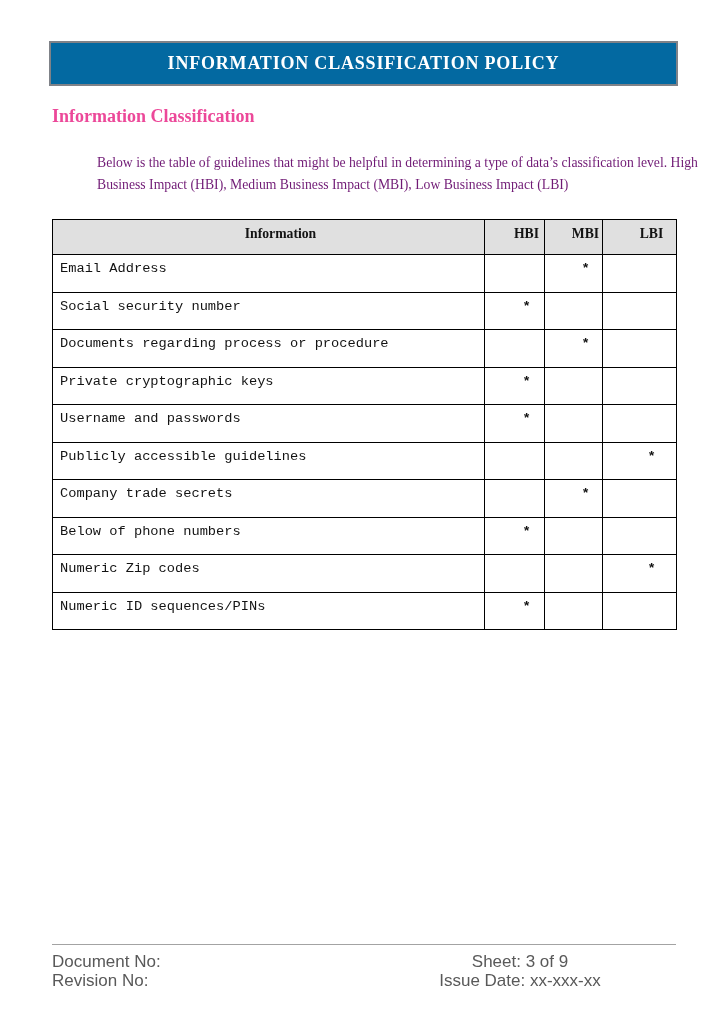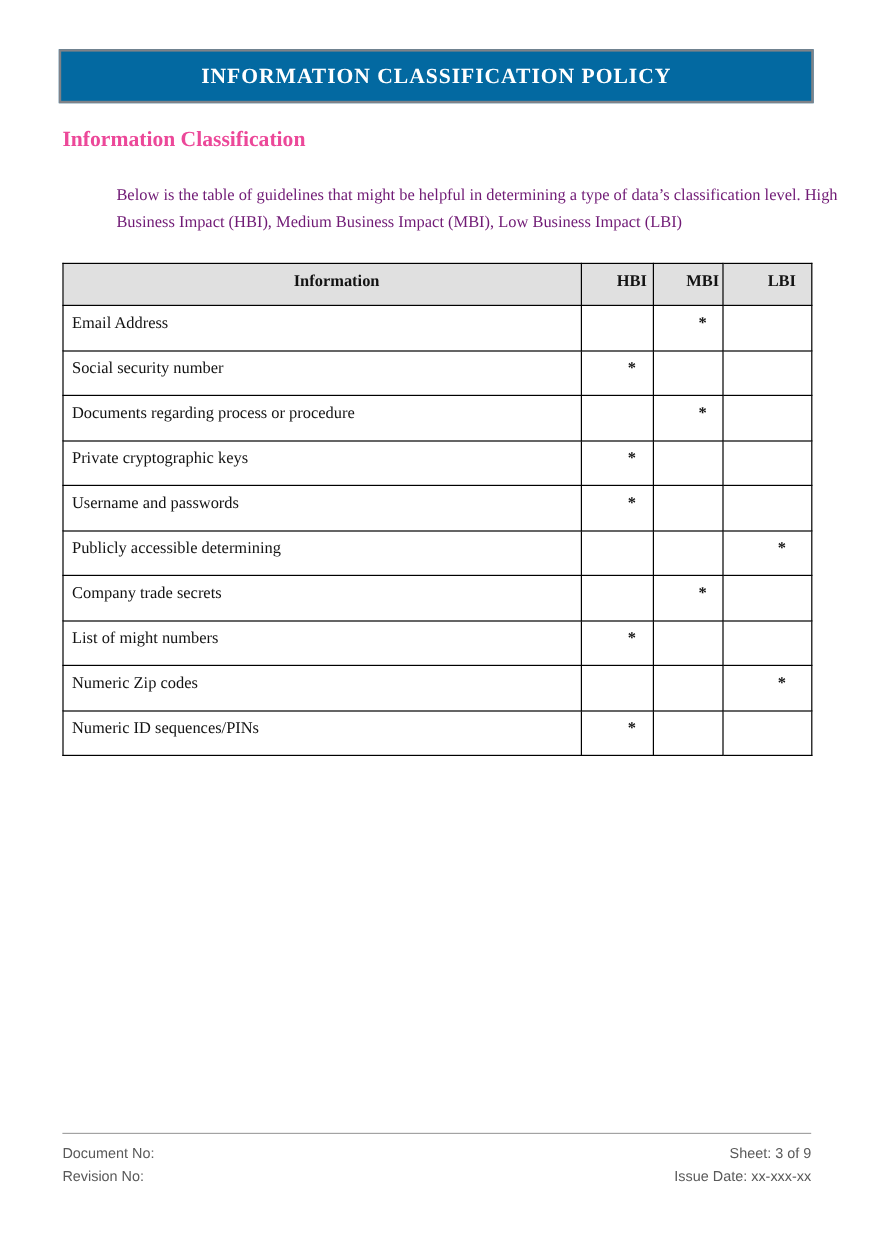--- a/index.html
+++ b/index.html
@@ -80,20 +80,21 @@
   .class-table th {
     background: #E0E0E0;
     font-weight: bold;
     text-align: center;
     height: 35px;
     padding-top: 6px;
   }
   .class-table td {
     height: 37.5px;
     padding-top: 6px;
+    font-family: Liberation Mono, monospace;
   }
   .class-table td.label-cell {
     text-align: left;
     padding-left: 7px;
     padding-right: 6px;
   }
   .class-table td.mark-cell {
     text-align: center;
     font-weight: bold;
   }
@@ -101,27 +102,27 @@
   
   .footer {
     position: absolute;
     left: 52px;
     top: 944px;
     width: 624px;
     border-top: 1px solid #a3a3a3;
     padding-top: 7px;
     display: flex;
     font-family: "Liberation Sans", "DejaVu Sans", sans-serif;
-    font-size: 12px;
+    font-size: 17px;
     color: #595959;
     line-height: 19px;
   }
   .footer-col { flex: 1; }
   .footer-col.center { text-align: center; }
-  .footer-col.right { text-align: right; }
+  .footer-col.right { text-align: center; }
 </style>
 </head>
 <body>
 
 <div class="page">
 
   <div class="banner">
     <span class="banner-title">INFORMATION CLASSIFICATION POLICY</span>
   </div>
 
@@ -169,33 +170,33 @@
       <td class="mark-cell"></td>
       <td class="mark-cell"></td>
     </tr>
         <tr>
       <td class="label-cell">Username and passwords</td>
       <td class="mark-cell">*</td>
       <td class="mark-cell"></td>
       <td class="mark-cell"></td>
     </tr>
         <tr>
-      <td class="label-cell">Publicly accessible determining</td>
+      <td class="label-cell">Publicly accessible guidelines</td>
       <td class="mark-cell"></td>
       <td class="mark-cell"></td>
       <td class="mark-cell">*</td>
     </tr>
         <tr>
       <td class="label-cell">Company trade secrets</td>
       <td class="mark-cell"></td>
       <td class="mark-cell">*</td>
       <td class="mark-cell"></td>
     </tr>
         <tr>
-      <td class="label-cell">List of might numbers</td>
+      <td class="label-cell">Below of phone numbers</td>
       <td class="mark-cell">*</td>
       <td class="mark-cell"></td>
       <td class="mark-cell"></td>
     </tr>
         <tr>
       <td class="label-cell">Numeric Zip codes</td>
       <td class="mark-cell"></td>
       <td class="mark-cell"></td>
       <td class="mark-cell">*</td>
     </tr>

